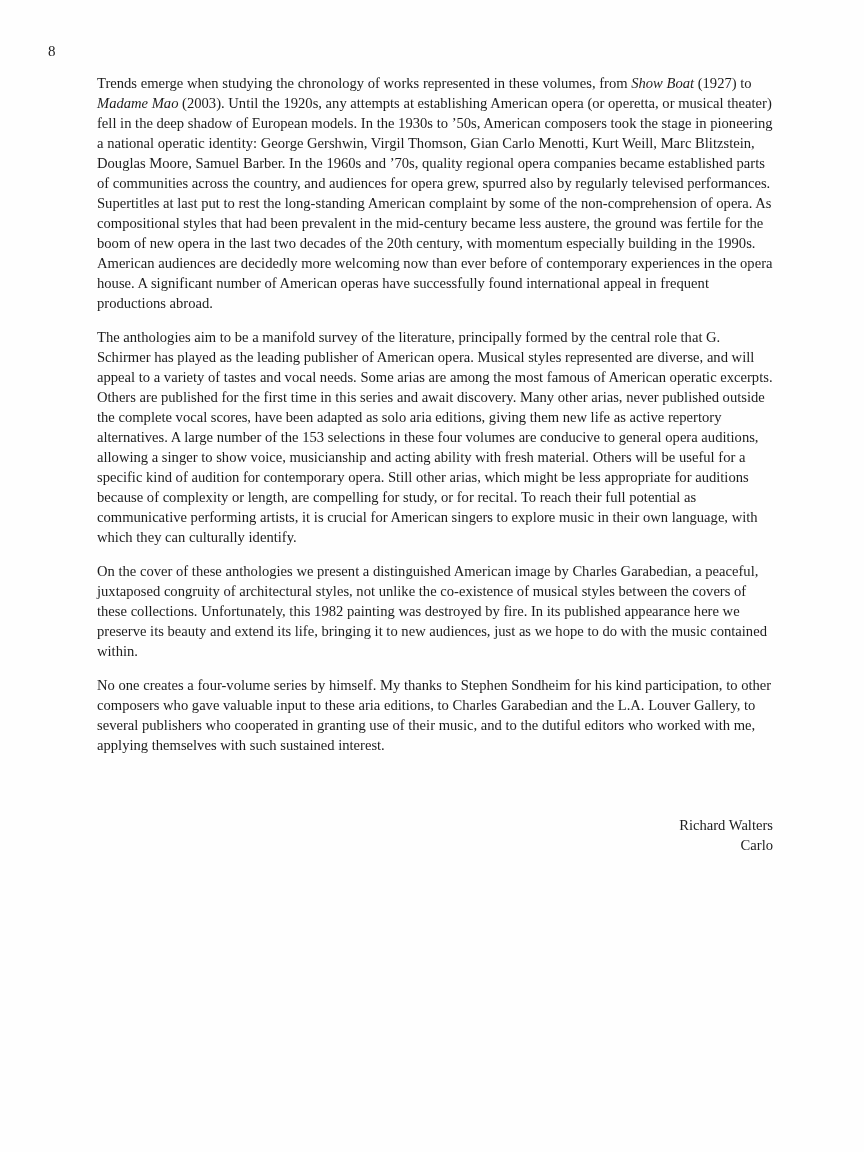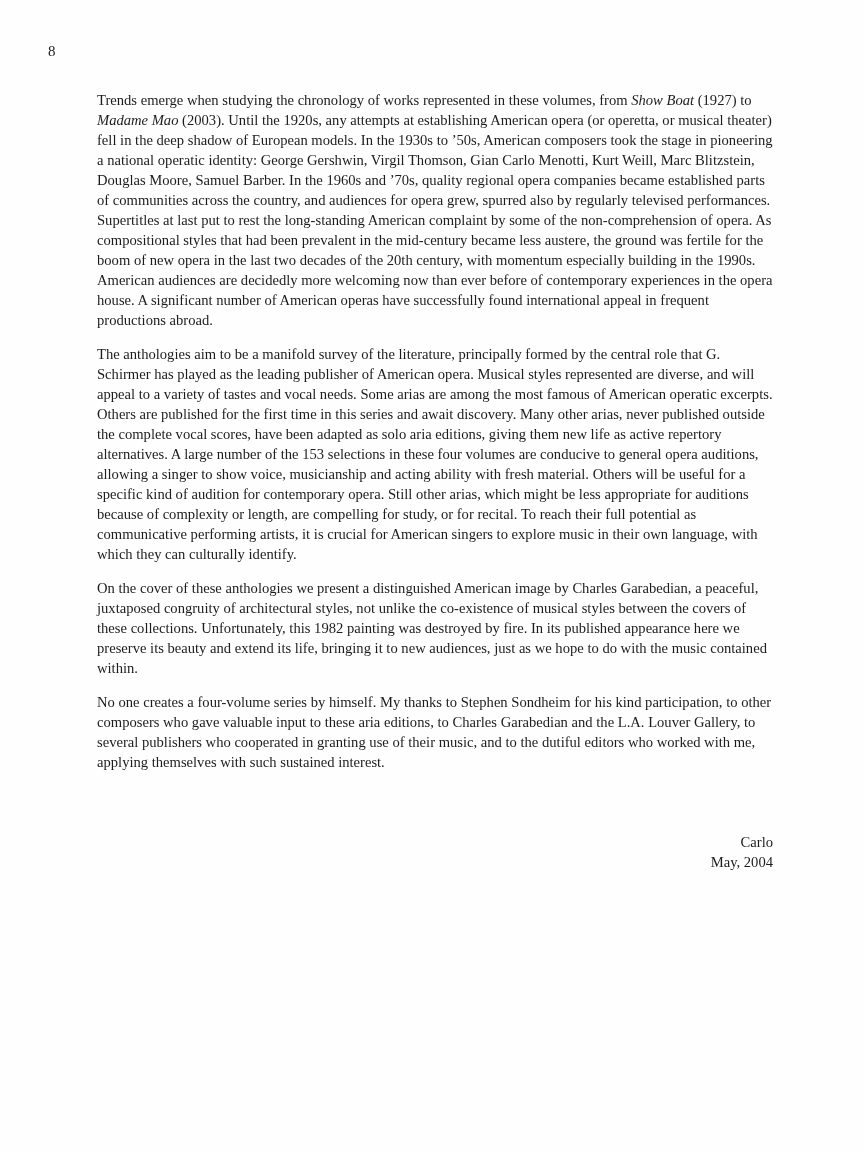--- a/index.html
+++ b/index.html
@@ -24,21 +24,21 @@
   .page-number {
     position: absolute;
     left: 48px;
     top: 44px;
     font-size: 15px;
     line-height: 1;
   }
   .text-block {
     position: absolute;
     left: 97px;
-    top: 90px;
+    top: 73px;
     width: 676px;
     font-size: 14.6px;
     line-height: 20px;
     text-align: left;
   }
   .para {
     margin: 0 0 14px 0;
   }
   .para em {
     font-style: italic;
@@ -60,18 +60,18 @@
 
     <p class="para"><span>Trends emerge when studying the chronology of works represented in these volumes, from </span><em>Show Boat</em><span> (1927) to </span><em>Madame Mao</em><span> (2003). Until the 1920s, any attempts at establishing American opera (or operetta, or musical theater) fell in the deep shadow of European models. In the 1930s to ’50s, American composers took the stage in pioneering a national operatic identity: George Gershwin, Virgil Thomson, Gian Carlo Menotti, Kurt Weill, Marc Blitzstein, Douglas Moore, Samuel Barber. In the 1960s and ’70s, quality regional opera companies became established parts of communities across the country, and audiences for opera grew, spurred also by regularly televised performances. Supertitles at last put to rest the long-standing American complaint by some of the non-comprehension of opera. As compositional styles that had been prevalent in the mid-century became less austere, the ground was fertile for the boom of new opera in the last two decades of the 20th century, with momentum especially building in the 1990s. American audiences are decidedly more welcoming now than ever before of contemporary experiences in the opera house. A significant number of American operas have successfully found international appeal in frequent productions abroad.</span></p>
 
     <p class="para">The anthologies aim to be a manifold survey of the literature, principally formed by the central role that G. Schirmer has played as the leading publisher of American opera. Musical styles represented are diverse, and will appeal to a variety of tastes and vocal needs. Some arias are among the most famous of American operatic excerpts. Others are published for the first time in this series and await discovery. Many other arias, never published outside the complete vocal scores, have been adapted as solo aria editions, giving them new life as active repertory alternatives. A large number of the 153 selections in these four volumes are conducive to general opera auditions, allowing a singer to show voice, musicianship and acting ability with fresh material. Others will be useful for a specific kind of audition for contemporary opera. Still other arias, which might be less appropriate for auditions because of complexity or length, are compelling for study, or for recital. To reach their full potential as communicative performing artists, it is crucial for American singers to explore music in their own language, with which they can culturally identify.</p>
 
     <p class="para">On the cover of these anthologies we present a distinguished American image by Charles Garabedian, a peaceful, juxtaposed congruity of architectural styles, not unlike the co-existence of musical styles between the covers of these collections. Unfortunately, this 1982 painting was destroyed by fire. In its published appearance here we preserve its beauty and extend its life, bringing it to new audiences, just as we hope to do with the music contained within.</p>
 
     <p class="para">No one creates a four-volume series by himself. My thanks to Stephen Sondheim for his kind participation, to other composers who gave valuable input to these aria editions, to Charles Garabedian and the L.A. Louver Gallery, to several publishers who cooperated in granting use of their music, and to the dutiful editors who worked with me, applying themselves with such sustained interest.</p>
 
     <div class="signature">
+      <div>Richard Walters</div>
       <div>Carlo</div>
-      <div>May, 2004</div>
     </div>
 
   </div>
 </div>
 
 </body></html>

